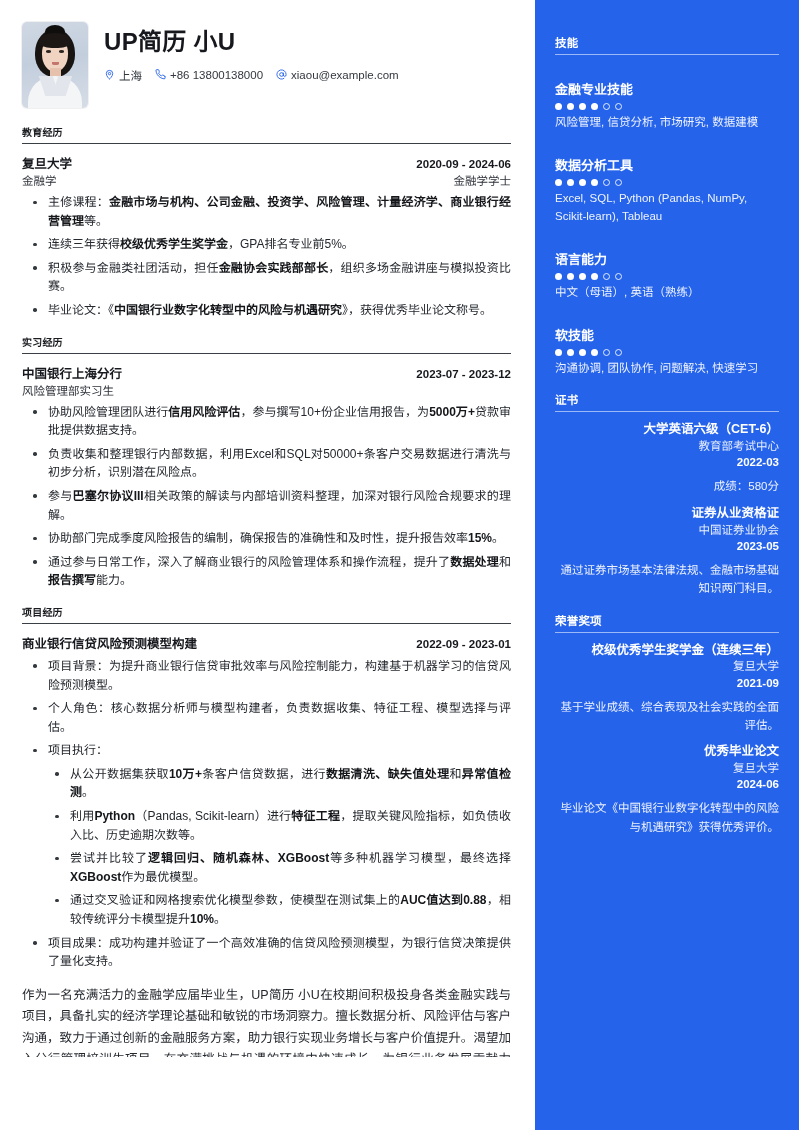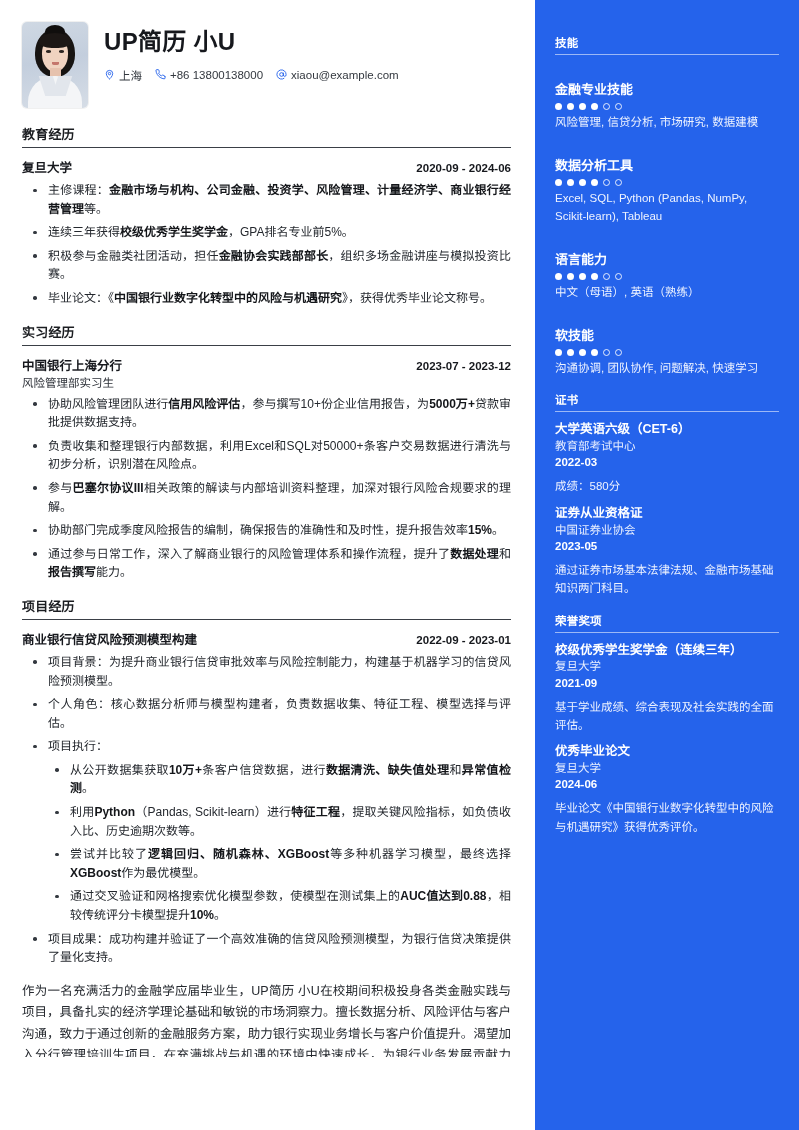--- a/index.html
+++ b/index.html
@@ -41,21 +41,21 @@
 
   .head-text { padding-top: 6px; }
   .name { font-size: 24px; font-weight: 700; letter-spacing: .3px; color:#16181d; line-height: 1.2; }
   .contacts { margin-top: 10px; display: flex; align-items: center; flex-wrap: wrap; gap: 4px; font-size: 11.5px; color: #33383f; }
   .contact { display: inline-flex; align-items: center; gap: 4px; margin-right: 9px; }
   .contact svg { display: block; }
 
   .section { margin-top: 14px; }
   .section:first-of-type { margin-top: 10px; }
   .sec-title {
-    font-size: 13px; font-weight: 700; color: #1b1d21;
+    font-size: 10px; font-weight: 700; color: #1b1d21;
     padding-bottom: 4px; border-bottom: 1.3px solid #3a3f46;
     letter-spacing: .2px;
   }
   .entry { margin-top: 9px; }
   .entry-row { display: flex; justify-content: space-between; align-items: baseline; gap: 10px; }
   .entry-title { font-size: 12.5px; font-weight: 700; color: #16181d; }
   .entry-date { font-size: 11.5px; font-weight: 700; color: #16181d; white-space: nowrap; }
   .entry-sub { font-size: 11.5px; color: #2d3138; }
   .entry-sub2 { font-size: 11.5px; color: #2d3138; white-space: nowrap; }
 
@@ -96,21 +96,21 @@
     margin-top: 12px;
   }
   .skill { margin-top: 24px; }
   .skill-name { font-size: 13px; font-weight: 700; color: #ffffff; }
   .dots { display: flex; gap: 5px; margin: 5px 0 4px 0; }
   .dot { width: 7px; height: 7px; border-radius: 50%; box-sizing: border-box; }
   .dot.on { background: #ffffff; }
   .dot.off { background: transparent; border: 1.2px solid rgba(255,255,255,.85); }
   .skill-desc { font-size: 11.5px; line-height: 1.5; color: #eef3ff; }
 
-  .cert { margin-top: 9px; }
+  .cert { margin-top: 9px; text-align: right; }
   .cert-name { font-size: 12.5px; font-weight: 700; color: #ffffff; line-height:1.35; }
   .cert-org { font-size: 11.5px; color: #e8efff; line-height: 1.4; }
   .cert-date { font-size: 11.5px; font-weight: 700; color: #ffffff; line-height: 1.4; }
   .cert-note { font-size: 11.5px; color: #eef3ff; line-height: 1.6; margin-top: 7px; }
 </style>
 </head>
 <body>
 
 <div class="page">
 
@@ -164,20 +164,24 @@
     </div>
 
     <div id="main-sections">
         <div class="section">
           <div class="sec-title">教育经历</div>
           <div class="entry">
             <div class="entry-row">
               <span class="entry-title">复旦大学</span>
               <span class="entry-date">2020-09 - 2024-06</span>
             </div>
+            <div class="entry-row">
+              <span class="entry-sub">金融学</span>
+              <span class="entry-sub2">金融学学士</span>
+            </div>
             <ul class="bullets">
               <li>主修课程：<b>金融市场与机构、公司金融、投资学、风险管理、计量经济学、商业银行经营管理</b>等。</li>
               <li>连续三年获得<b>校级优秀学生奖学金</b>，GPA排名专业前5%。</li>
               <li>积极参与金融类社团活动，担任<b>金融协会实践部部长</b>，组织多场金融讲座与模拟投资比赛。</li>
               <li>毕业论文：《<b>中国银行业数字化转型中的风险与机遇研究</b>》，获得优秀毕业论文称号。</li>
             </ul>
           </div>
         </div>
         <div class="section">
           <div class="sec-title">实习经历</div>

